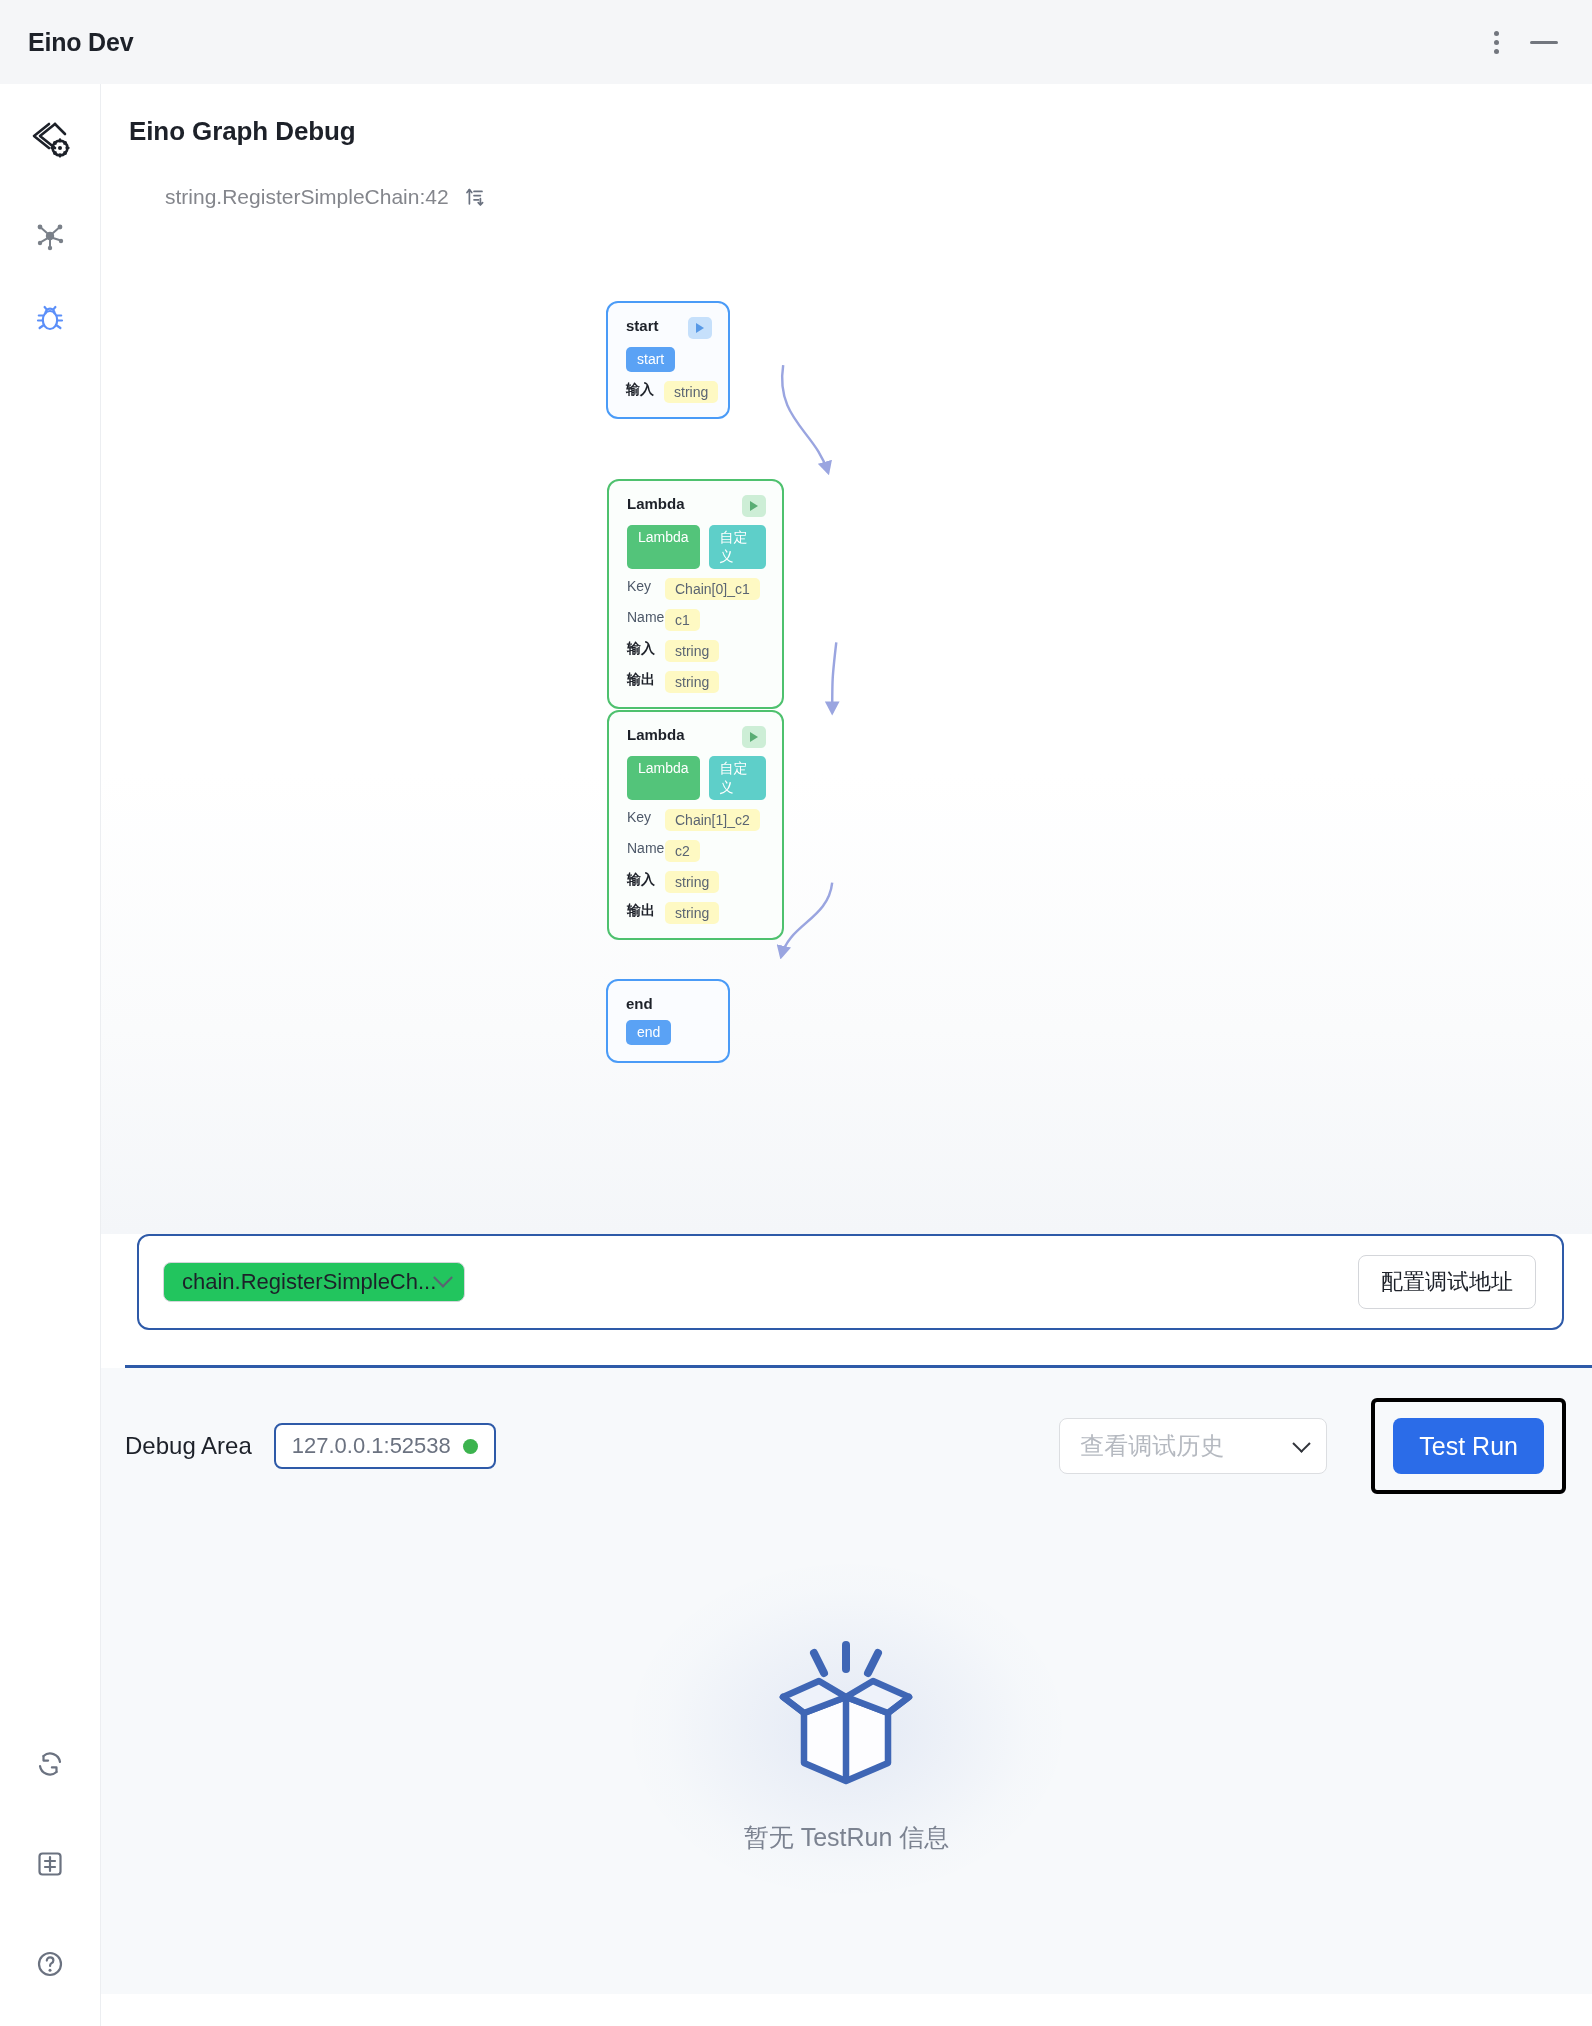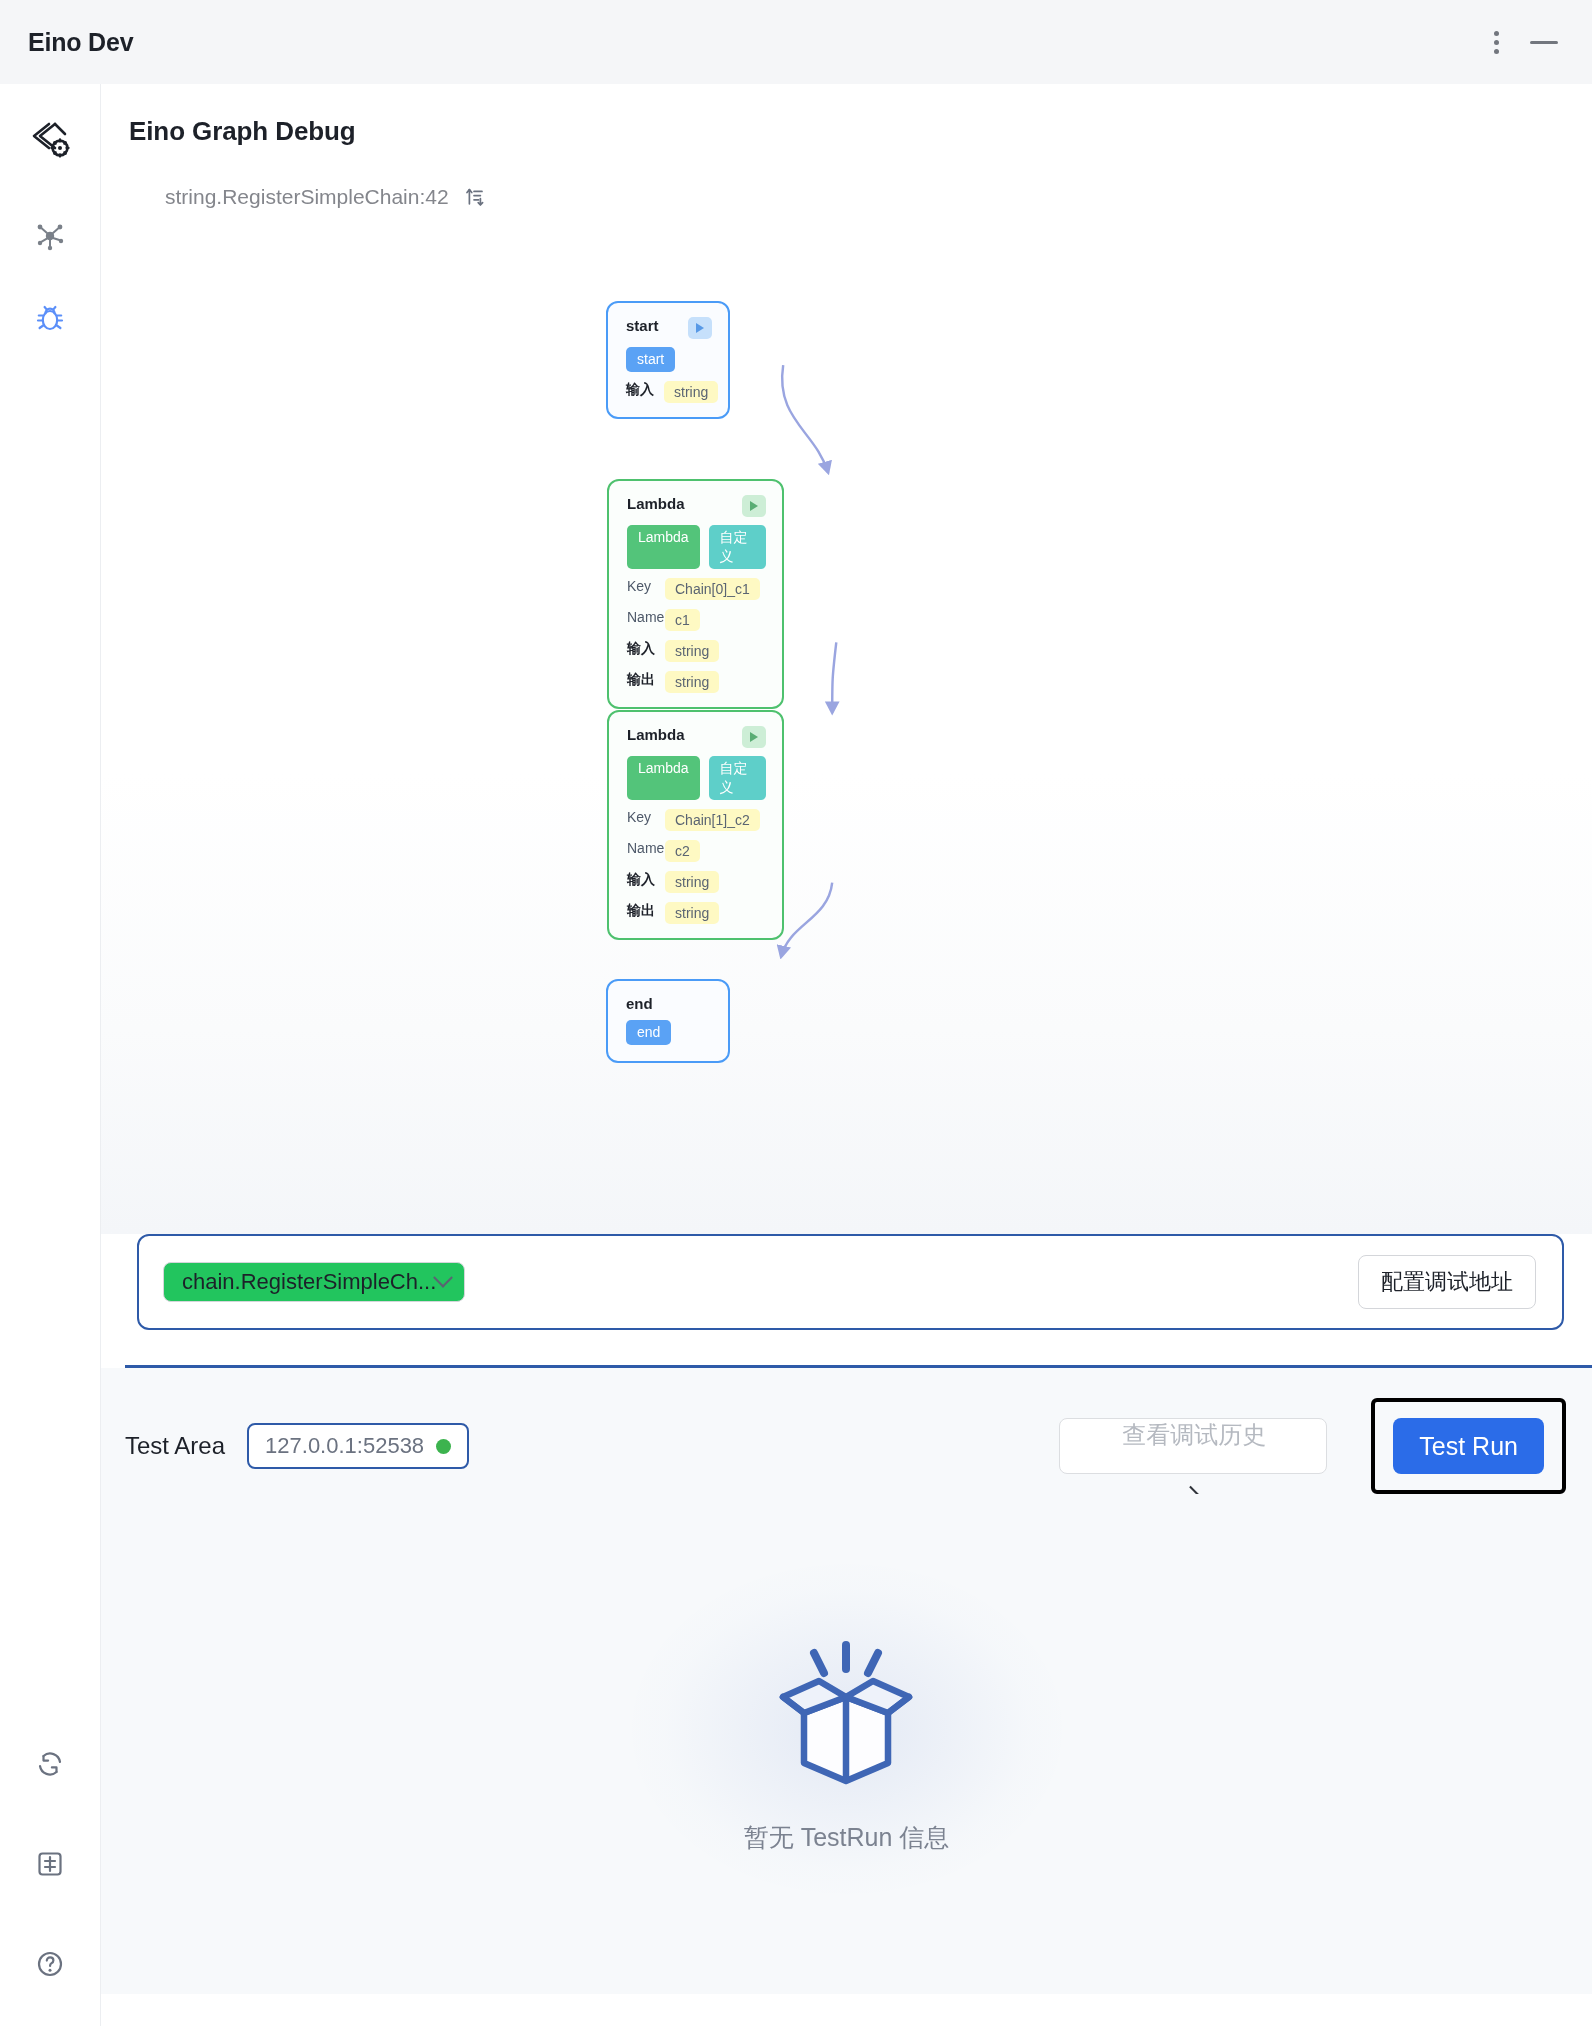--- a/index.html
+++ b/index.html
@@ -261,21 +261,20 @@
     border: 1px solid #dcdee1;
     border-radius: 8px;
     background: #fff;
     height: 56px;
     display: flex; align-items: center;
     padding: 0 18px 0 20px;
     gap: 42px;
     cursor: pointer;
     min-width: 268px;
     justify-content: space-between;
-    flex-direction: column;
   }
   .history-ph { font-size: 24px; color: #b5b9c0; white-space: nowrap; }
   .chev2 { width: 13px; height: 13px; border-right: 2.5px solid #30333a; border-bottom: 2.5px solid #30333a; transform: rotate(45deg) translate(-2px,-2px); }
 
   .testrun-hl {
     border: 4px solid #000000;
     border-radius: 6px;
     padding: 16px 18px;
     margin-left: 22px;
     margin-right: 2px;
@@ -525,21 +524,21 @@
           <span class="select-val">chain.RegisterSimpleCh...</span>
           <span class="chev"></span>
         </div>
         <div class="panel-spacer"></div>
         <div class="ghost-btn">配置调试地址</div>
       </div>
 
       <div class="divider-blue"></div>
 
       <div class="debug-row">
-        <span class="debug-label">Test Area</span>
+        <span class="debug-label">Debug Area</span>
         <span class="addr-badge">
           <span class="addr-text">127.0.0.1:52538</span>
           <span class="status-dot"></span>
         </span>
         <span class="debug-spacer"></span>
         <span class="history-select">
           <span class="history-ph">查看调试历史</span>
           <span class="chev2"></span>
         </span>
         <span class="testrun-hl">

